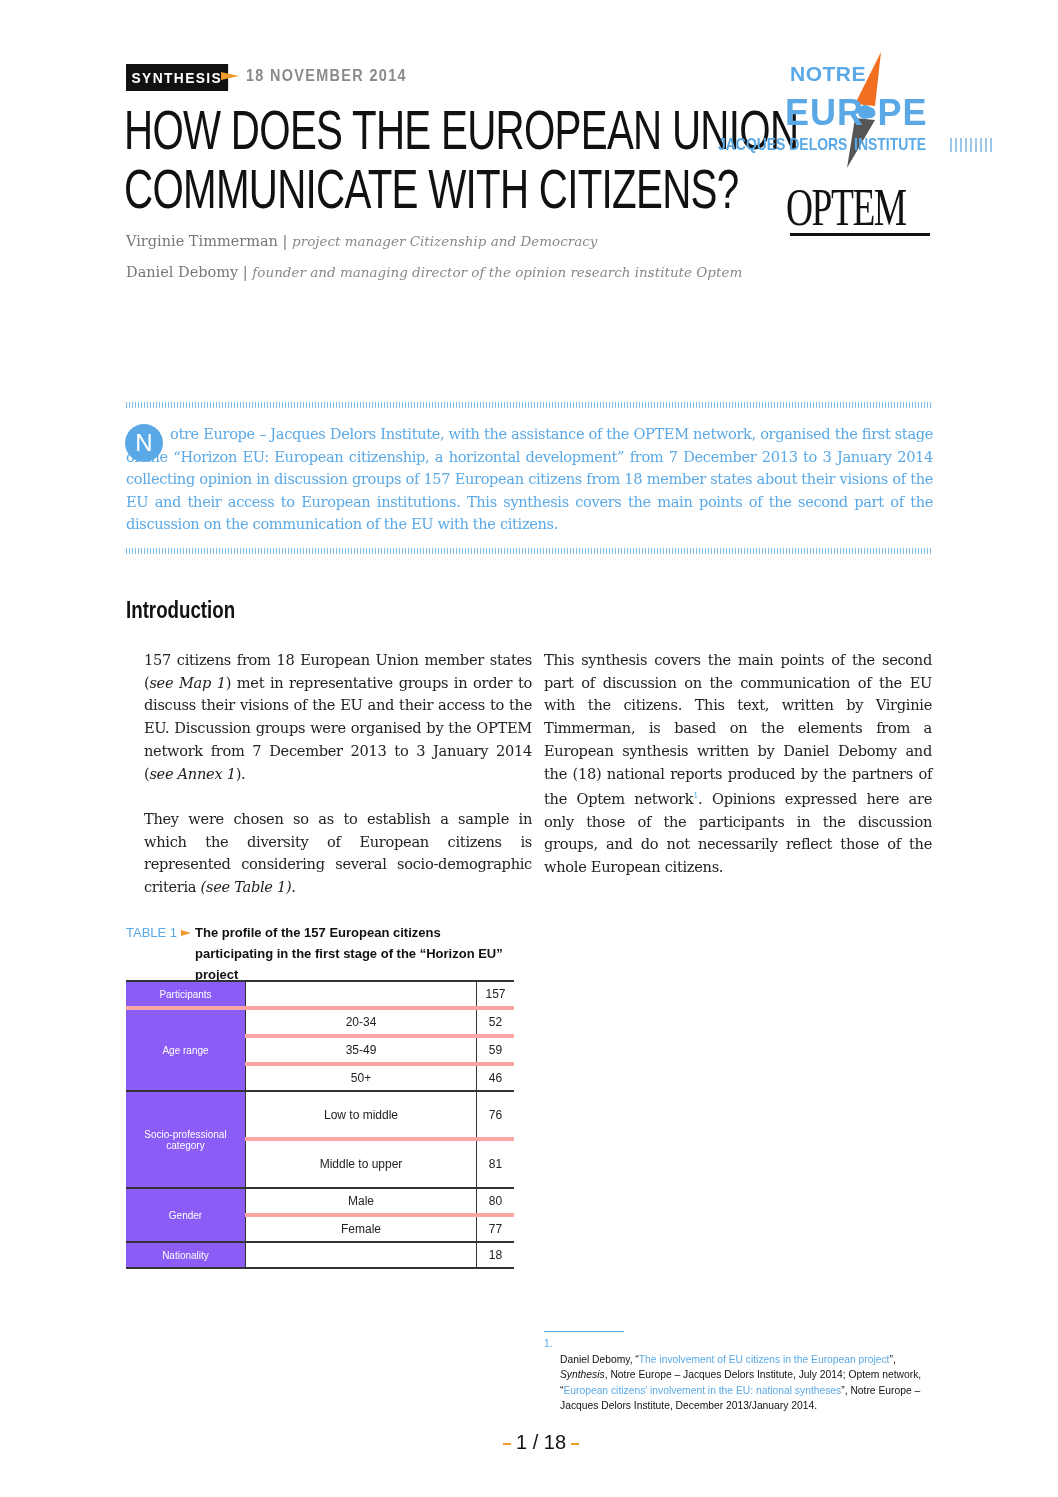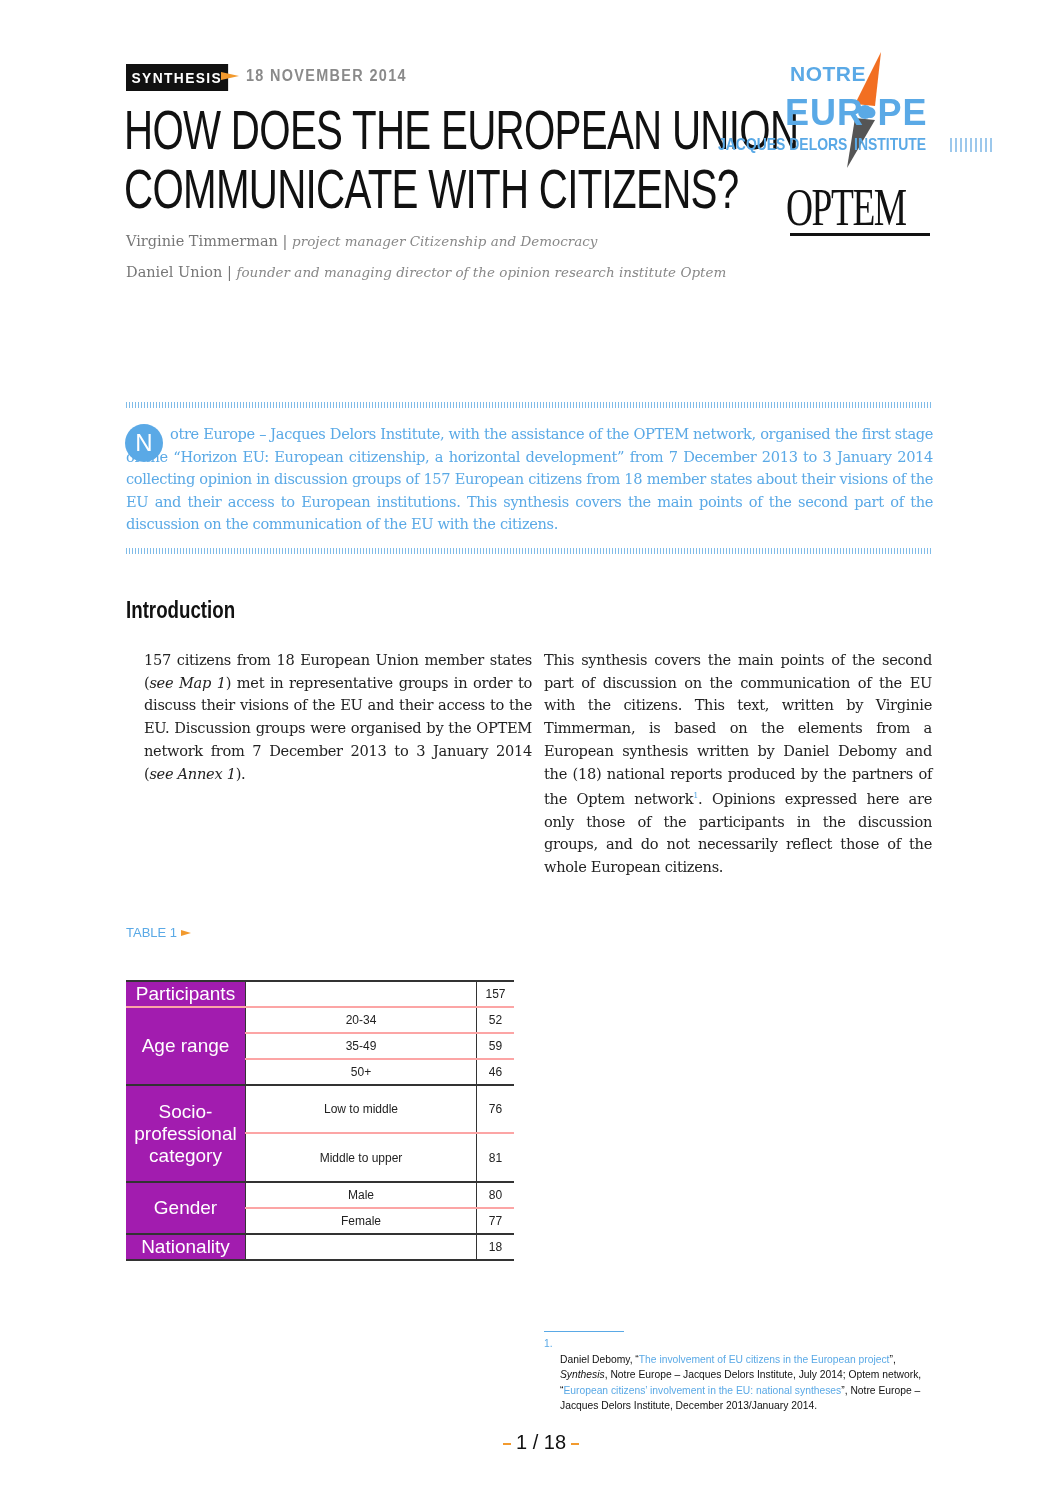--- a/index.html
+++ b/index.html
@@ -47,22 +47,22 @@
   .col p { margin: 0 0 22.7px 0; }
   .col sup { color: #5aa9e6; font-size: 8px; }
 
   
   .tbl-caption { left: 126px; top: 922px; font-family: "Liberation Sans", sans-serif; font-size: 13px; line-height: 21px; }
   .tbl-caption .tlabel { color: #5aa9e6; }
   .tbl-caption .tarrow { display:inline-block; width:0; height:0; border-top:3px solid transparent; border-bottom:3px solid transparent; border-left:10px solid #f29a2e; margin:0 4px 1px 4px; }
   .tbl-caption .ttext { font-weight: bold; color: #111; }
   table.profile { position: absolute; left: 126px; top: 980px; width: 388px; border-collapse: collapse;
                   font-family: "Liberation Sans", sans-serif; font-size: 12px; }
-  table.profile td { border-top: 2px solid #fca5a5; height: 24px; padding: 0; text-align: center; }
-  table.profile td.head { background: #a21caf; color: #fff; font-size: 19px; width: 119px; border-right: 1px solid #333; }
+  table.profile td { border-top: 4px solid #fca5a5; height: 24px; padding: 0; text-align: center; }
+  table.profile td.head { background: #8b5cf6; color: #fff; font-size: 10px; width: 119px; border-right: 1px solid #333; }
   table.profile td.val { width: 37px; border-left: 1px solid #333; }
   table.profile tr.thick td { border-top: 2px solid #333; }
   table.profile tr.last td { border-bottom: 2px solid #333; }
 
   
   .fn-rule { left: 544px; top: 1331px; width: 80px; height: 1px; background: #5aa9e6; }
   .footnote { left: 544px; top: 1336px; width: 390px; font-family: "Liberation Sans", sans-serif;
               font-size: 10.3px; line-height: 15.5px; color: #111; }
   .footnote .num { color: #5aa9e6; display: inline-block; width: 18px; }
   .footnote .lnk { color: #5aa9e6; }
@@ -82,21 +82,21 @@
   <div>HOW DOES THE EUROPEAN UNION</div>
   <div>COMMUNICATE WITH CITIZENS?</div>
 </div>
 
 <div class="abs author" style="top:233px;">
   <span>Virginie Timmerman</span>
   <span> | </span>
   <span class="role">project manager Citizenship and Democracy</span>
 </div>
 <div class="abs author" style="top:264px;">
-  <span>Daniel Union</span>
+  <span>Daniel Debomy</span>
   <span> | </span>
   <span class="role">founder and managing director of the opinion research institute Optem</span>
 </div>
 
 <div class="abs">
   <svg class="abs" style="left:835px;top:48px;" width="60" height="125">
     <polygon points="46,4 40,58 20,56" fill="#f26f22"></polygon>
     <polygon points="20,70 40,72 12,120" fill="#555"></polygon>
     <circle cx="30" cy="64" r="7" fill="#5aa9e6"></circle>
   </svg>
@@ -110,29 +110,31 @@
 
 <div class="abs dashline" style="top:402px;"></div>
 <div class="abs dropcap">N</div>
 <div class="abs intro">otre Europe – Jacques Delors Institute, with the assistance of the OPTEM network, organised the first stage of the “Horizon EU: European citizenship, a horizontal development” from 7 December 2013 to 3 January 2014 collecting opinion in discussion groups of 157 European citizens from 18 member states about their visions of the EU and their access to European institutions. This synthesis covers the main points of the second part of the discussion on the communication of the EU with the citizens.</div>
 <div class="abs dashline" style="top:548px;"></div>
 
 <h2 class="section">Introduction</h2>
 
 <div class="abs col" style="left:144px;top:649px;">
   <p><span>157 citizens from 18 European Union member states (</span><i>see Map 1</i><span>) met in representative groups in order to discuss their visions of the EU and their access to the EU. Discussion groups were organised by the OPTEM network from 7 December 2013 to 3 January 2014 (</span><i>see Annex 1</i><span>).</span></p>
+  <p><span>They were chosen so as to establish a sample in which the diversity of European citizens is represented considering several socio-demographic criteria </span><i>(see Table 1).</i></p>
 </div>
 
 <div class="abs col" style="left:544px;top:649px;">
   <p><span>This synthesis covers the main points of the second part of discussion on the communication of the EU with the citizens. This text, written by Virginie Timmerman, is based on the elements from a European synthesis written by Daniel Debomy and the (18) national reports produced by the partners of the Optem network</span><sup>1</sup><span>. Opinions expressed here are only those of the participants in the discussion groups, and do not necessarily reflect those of the whole European citizens.</span></p>
 </div>
 
 <div class="abs tbl-caption">
   <div style="display:flex;">
     <div style="white-space:nowrap;"><span class="tlabel">TABLE 1</span><span class="tarrow"></span></div>
+    <div class="ttext" style="width:310px;">The profile of the 157 European citizens participating in the first stage of the “Horizon EU” project</div>
   </div>
 </div>
 
 <table class="profile">
   <tbody>
       <tr class="thick" style="height:26px;">
     <td class="head">Participants</td>
     <td></td>
     <td class="val">157</td>
   </tr>

